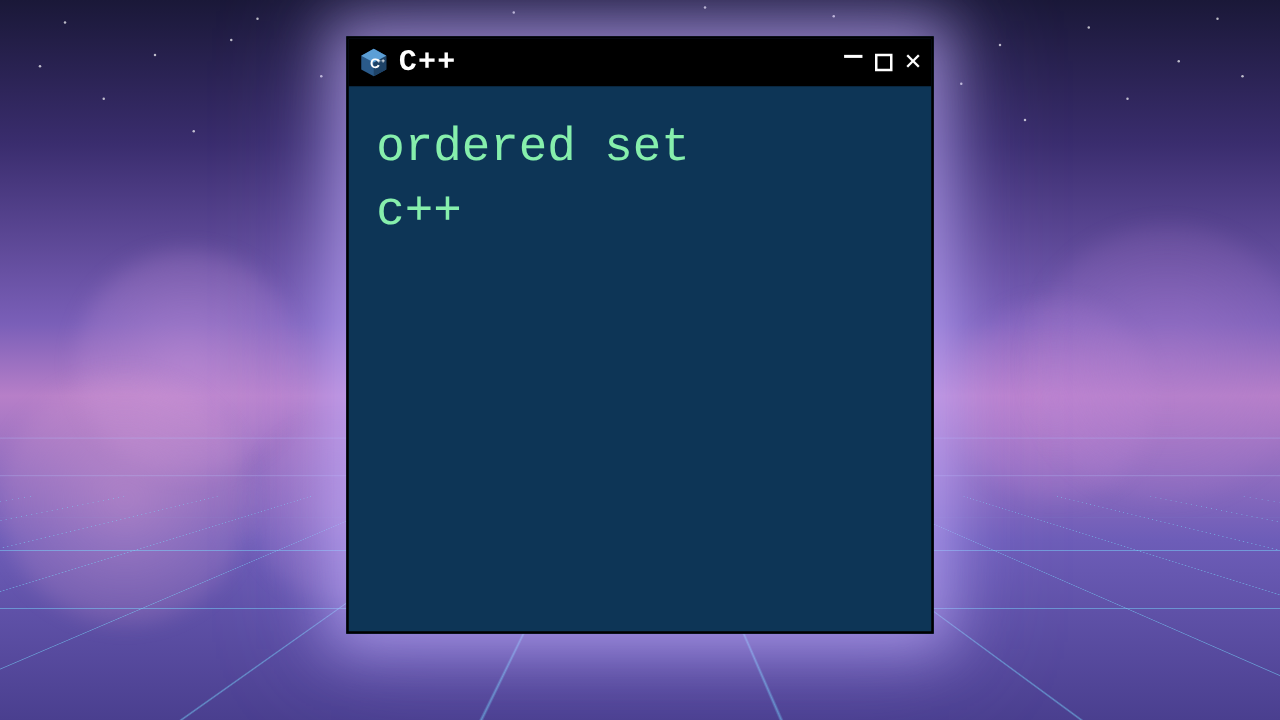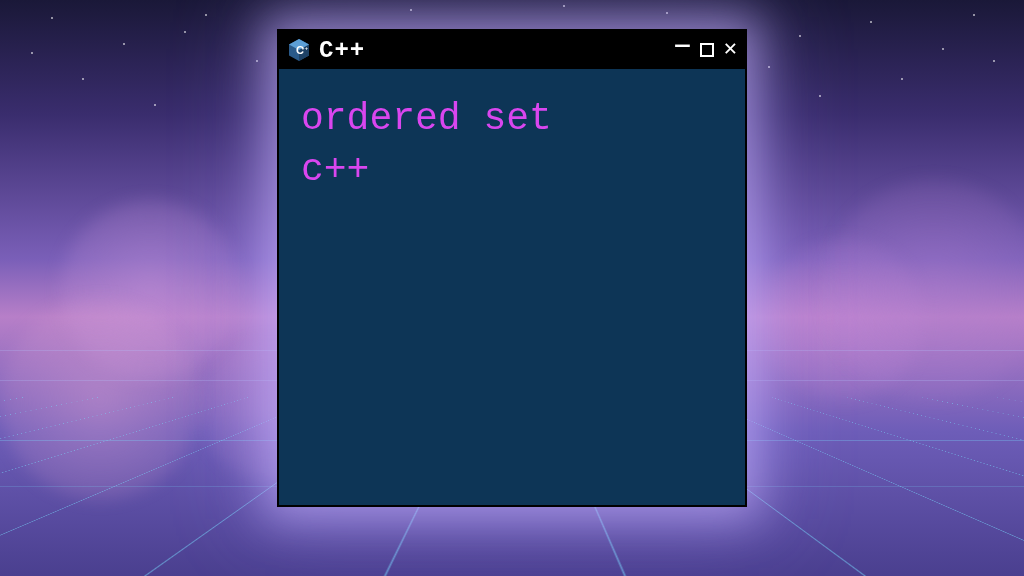--- a/index.html
+++ b/index.html
@@ -127,21 +127,21 @@
     .ctrl-max { 
       width: 14px; 
       height: 14px; 
       border: 2px solid #fff; 
       display: inline-block;
     }
     .ctrl-close { font-size: 22px; }
     
     .terminal-body {
       padding: 24px 22px;
-      color: #d946ef;
+      color: #86efac;
       font-family: "Courier New", monospace;
       font-size: 38px;
       line-height: 1.35;
       white-space: pre-wrap;
       letter-spacing: 0px;
     }
   </style>
 </head>
 <body>
 

